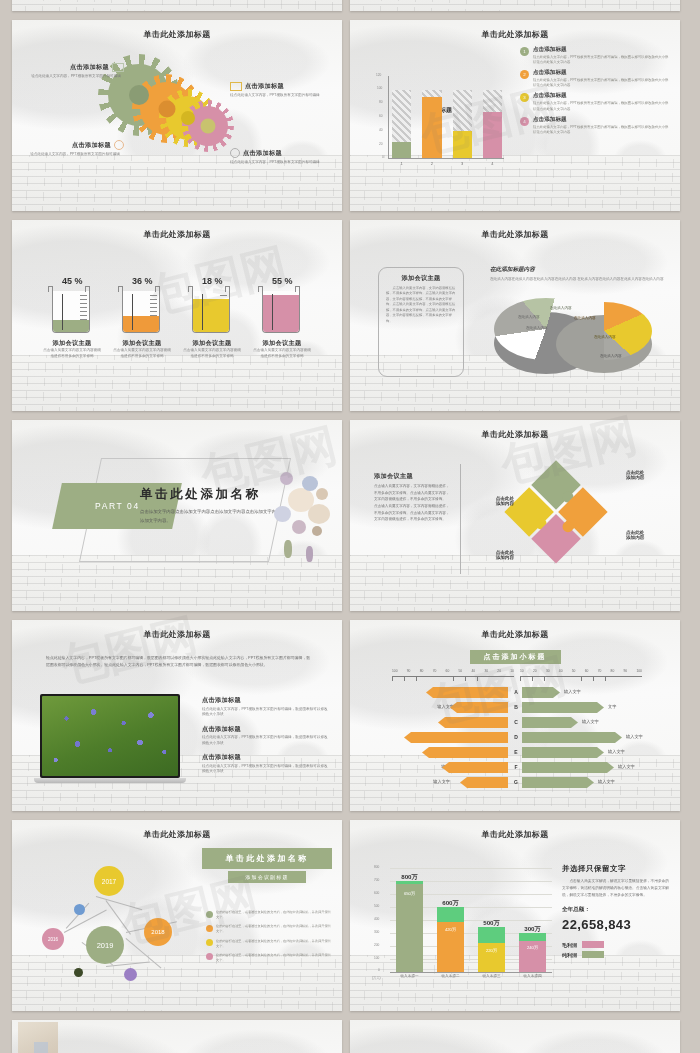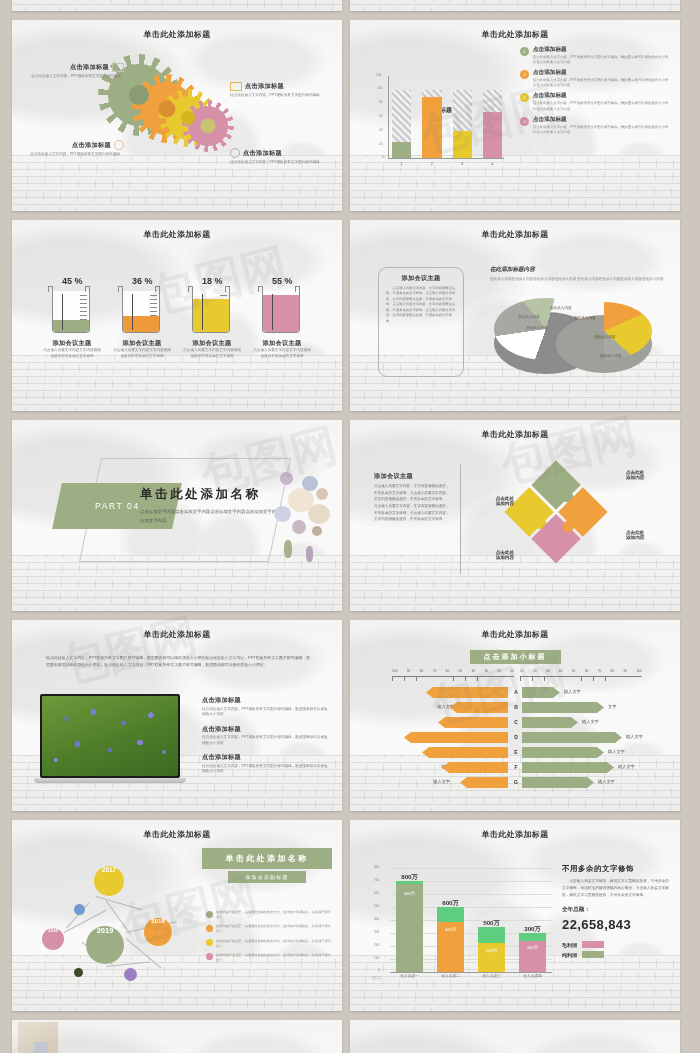--- a/index.html
+++ b/index.html
@@ -120,22 +120,22 @@
   .tb.right{clip-path:polygon(0 0,calc(100% - 7px) 0,100% 50%,calc(100% - 7px) 100%,0 100%);}
   .tscale{position:absolute;height:5px;border-top:.6px solid #7d7d7d;
     background:repeating-linear-gradient(to right,#7d7d7d 0 .6px,transparent .6px 10%);}
   .tlet{position:absolute;font-size:5px;font-weight:bold;color:#3a3a3a;text-align:center;}
   .tnum{position:absolute;font-size:3.3px;color:#6e6e6e;}
   .ttxt{position:absolute;font-size:4.2px;color:#4a4a4a;}
   .smallbadge{display:inline-block;background:#9dae84;color:#fff;font-size:7px;
     font-weight:bold;letter-spacing:2px;padding:2px 14px;}
 
   
-  .nd{position:absolute;border-radius:50%;display:flex;
-    justify-content:center;color:#fff;font-weight:bold;}
+  .nd{position:absolute;border-radius:50%;display:flex;align-items:center;
+    justify-content:center;color:#fff;font-weight:normal;}
   .ln{position:absolute;height:.6px;background:#b9b9b9;transform-origin:0 50%;}
   .legdot{width:7px;height:7px;border-radius:50%;flex:0 0 7px;margin-top:.5px;}
   .legtxt{font-size:3.2px;color:#8a8a84;line-height:1.6;}
 
   
   .gl{position:absolute;left:0;right:0;border-top:.5px solid #dcdcd6;}
   .mtop{position:absolute;left:0;right:0;background:#5ecd7e;}
   .mlab{position:absolute;font-size:6.2px;font-weight:bold;color:#2f2f2f;white-space:nowrap;}
   .minner{position:absolute;font-size:4.2px;color:#fff;}
   .bignum{font-size:13px;font-weight:bold;color:#2b2b2b;letter-spacing:.4px;}
@@ -715,21 +715,21 @@
           </div>
           <div style="position:absolute;left:20px;top:112px;width:158px;display:flex;gap:14px;padding:0 4px;">
             <div style="flex:1;text-align:center;font-size:3.6px;color:#5f5f5f;">收入来源一</div>
             <div style="flex:1;text-align:center;font-size:3.6px;color:#5f5f5f;">收入来源二</div>
             <div style="flex:1;text-align:center;font-size:3.6px;color:#5f5f5f;">收入来源三</div>
             <div style="flex:1;text-align:center;font-size:3.6px;color:#5f5f5f;">收入来源四</div>
           </div>
         </div>
 
         <div style="position:absolute;left:212px;top:44px;width:108px;">
-          <div style="font-size:7.5px;font-weight:bold;color:#2e2e2e;letter-spacing:.5px;">不用多余的文字修饰</div>
+          <div style="font-size:7.5px;font-weight:bold;color:#2e2e2e;letter-spacing:.5px;">并选择只保留文字</div>
           <div style="font-size:3.7px;color:#6f6f6f;line-height:1.9;margin-top:4px;text-indent:7.4px;">点击输入简要文字解说，解说文字尽量概括提炼，不用多余的文字修饰，简洁精准的解说明确内核心概念。点击输入简要文字解说，解说文字尽量概括提炼，不用多余的文字修饰。</div>
           <div style="font-size:5.6px;font-weight:bold;color:#3a3a3a;margin-top:7px;">全年总额：</div>
           <div class="bignum" style="margin-top:3px;">22,658,843</div>
           <div style="margin-top:9px;display:flex;flex-direction:column;gap:3px;">
             <div style="display:flex;align-items:center;gap:5px;">
               <span style="font-size:5px;font-weight:bold;color:#3a3a3a;">毛利润</span>
               <span style="width:22px;height:7px;background:#d690a8;display:inline-block;"></span>
             </div>
             <div style="display:flex;align-items:center;gap:5px;">
               <span style="font-size:5px;font-weight:bold;color:#3a3a3a;">纯利润</span>

